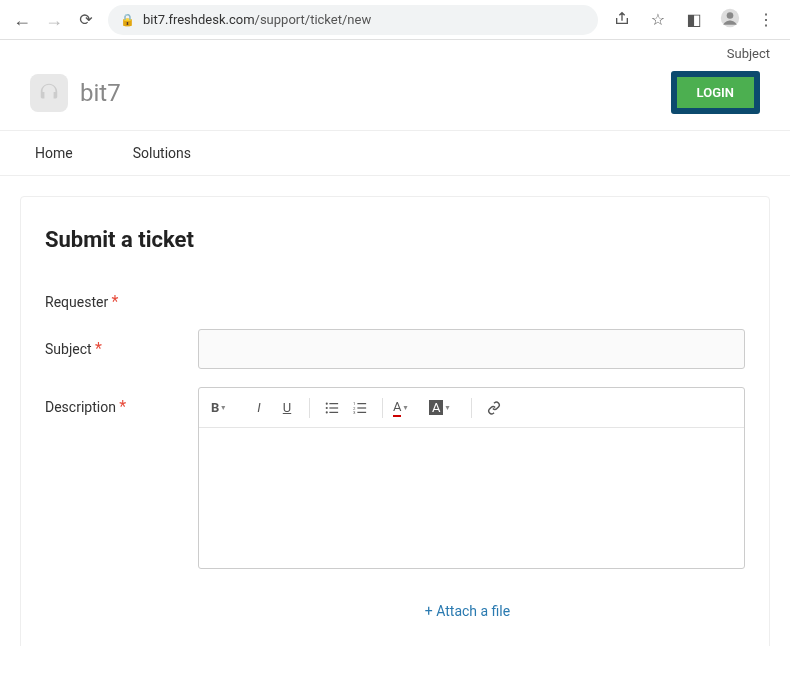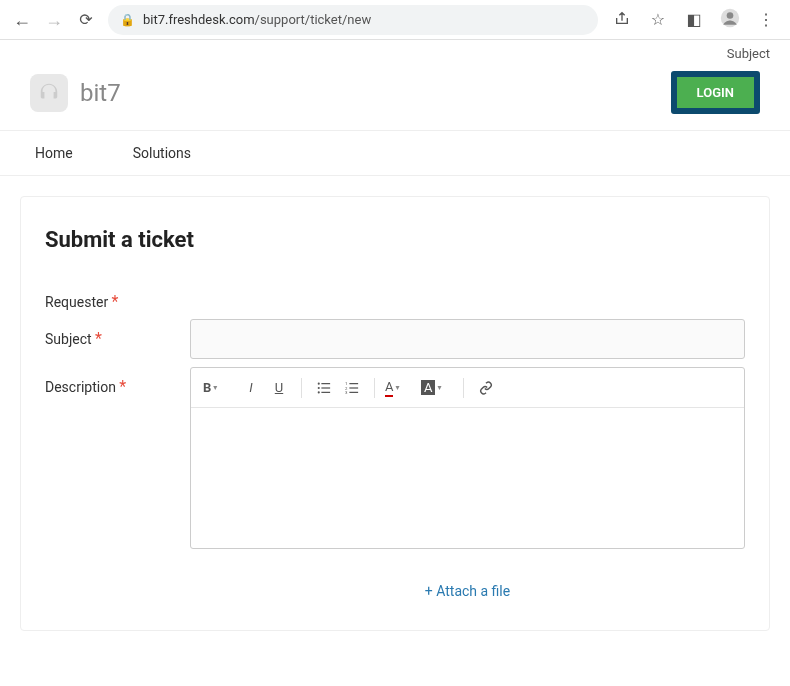--- a/index.html
+++ b/index.html
@@ -42,21 +42,21 @@
     .btn-login { background: #4caf50; color: #fff; border: 6px solid #0c4a6e; padding: 8px 20px; border-radius: 3px; font-size: 13px; font-weight: 600; cursor: pointer; }
     .btn-signup { background: #fff; color: #333; border: 1px solid #aaa; padding: 8px 18px; border-radius: 3px; font-size: 13px; font-weight: 600; cursor: pointer; }
     
     .nav { display: flex; gap: 60px; padding: 14px 35px; border-top: 1px solid #eee; border-bottom: 1px solid #eee; }
     .nav-item { font-size: 14px; color: #333; cursor: pointer; }
     
     .content { padding: 20px 20px; }
     .card { background: #fff; border: 1px solid #eee; border-radius: 4px; padding: 30px 24px; }
     .card-title { font-size: 22px; font-weight: 700; color: #222; margin-bottom: 30px; }
     
-    .form-row { display: flex; align-items: flex-start; margin-bottom: 8px; }
+    .form-row { display: flex; align-items: flex-start; margin-bottom: 18px; gap: 8px; }
     .form-label { width: 145px; font-size: 14px; color: #333; padding-top: 10px; }
     .required { color: #e74c3c; font-size: 16px; }
     .form-input { flex: 1; height: 40px; border: 1px solid #ccc; border-radius: 3px; padding: 0 12px; font-size: 14px; color: #555; background: #fafafa; }
     .form-input::placeholder { color: #aaa; }
     
     .editor-wrap { flex: 1; border: 1px solid #ccc; border-radius: 3px; background: #fff; }
     .editor-toolbar { height: 40px; border-bottom: 1px solid #e5e5e5; display: flex; align-items: center; padding: 0 12px; gap: 4px; }
     .ed-btn { width: 24px; height: 24px; display: flex; align-items: center; justify-content: center; cursor: pointer; color: #555; font-size: 13px; }
     .ed-dropdown { width: 32px; justify-content: flex-start; gap: 2px; }
     .ed-sep { width: 1px; height: 20px; background: #e0e0e0; margin: 0 6px; }

